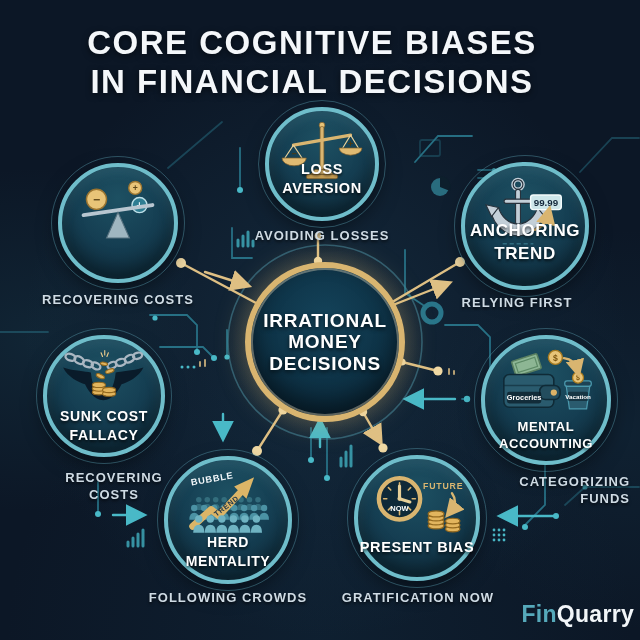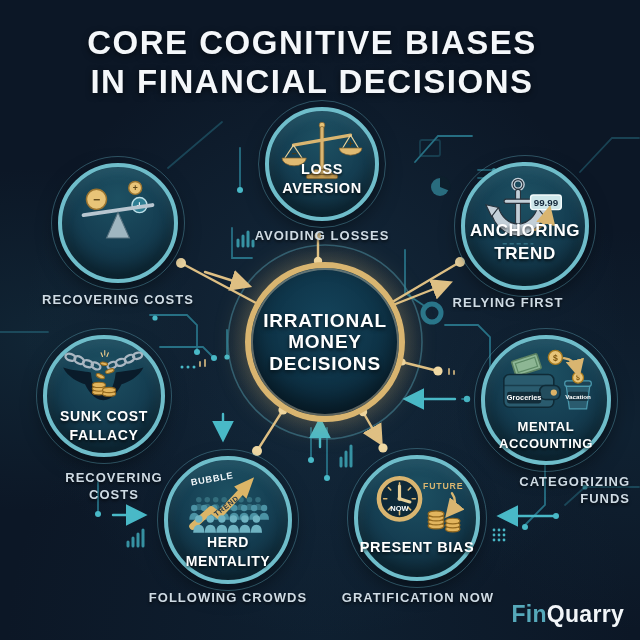--- a/index.html
+++ b/index.html
@@ -46,21 +46,21 @@
     box-sizing:border-box;border:6px solid #d9b570;
     background:radial-gradient(circle at 50% 35%, #14435a 0%, #0e3347 50%, #081f2e 100%);
     box-shadow:0 0 30px rgba(226,188,116,.35), inset 0 0 0 2px rgba(255,242,205,.35), inset 0 -12px 22px rgba(0,0,0,.45);
     display:flex;flex-direction:column;align-items:center;justify-content:center;
   }
   .hub div{
     color:#ffffff;font-size:19px;font-weight:bold;letter-spacing:.8px;line-height:1.12;
     text-shadow:0 2px 4px rgba(0,0,0,.7);
   }
   .brand{
-    position:absolute;right:16px;bottom:12px;font-size:23px;font-weight:bold;letter-spacing:.3px;
+    position:absolute;right:6px;bottom:12px;font-size:23px;font-weight:bold;letter-spacing:.3px;
   }
   .brand .fin{color:#56a9ba;}
   .brand .quarry{color:#f2f6f9;}
   svg text{font-family:"Liberation Sans",sans-serif;}
 </style>
 </head>
 <body>
 
 <div id="canvas">
 
@@ -255,21 +255,21 @@
           <marker id="ag2" markerWidth="8" markerHeight="8" refX="4" refY="4" orient="auto">
             <path d="M0,0 L8,4 L0,8 Z" fill="#d9b570"></path>
           </marker>
         </defs>
     </svg>
     <div class="nlabel" style="bottom:20px;font-size:17px;">
       <div>ANCHORING</div>
       <div>TREND</div>
     </div>
   </div>
-  <div class="caption" style="left:418px;top:295px;width:180px;">RELYING FIRST</div>
+  <div class="caption" style="left:427px;top:295px;width:180px;">RELYING FIRST</div>
 
   <div class="node" style="left:43px;top:335px;width:122px;height:122px;">
     <svg class="icon" viewBox="0 0 120 100">
       <g stroke="#aab7c2" stroke-width="3.2" fill="none">
         <ellipse cx="14" cy="14" rx="7" ry="4.6" transform="rotate(18 14 14)"></ellipse>
         <ellipse cx="26" cy="18" rx="7" ry="4.6" transform="rotate(30 26 18)"></ellipse>
         <ellipse cx="38" cy="23" rx="7" ry="4.6" transform="rotate(18 38 23)"></ellipse>
         <ellipse cx="49" cy="26" rx="6.4" ry="4.2" transform="rotate(28 49 26)"></ellipse>
         <ellipse cx="71" cy="25" rx="6.4" ry="4.2" transform="rotate(-25 71 25)"></ellipse>
         <ellipse cx="83" cy="21" rx="7" ry="4.6" transform="rotate(-15 83 21)"></ellipse>

